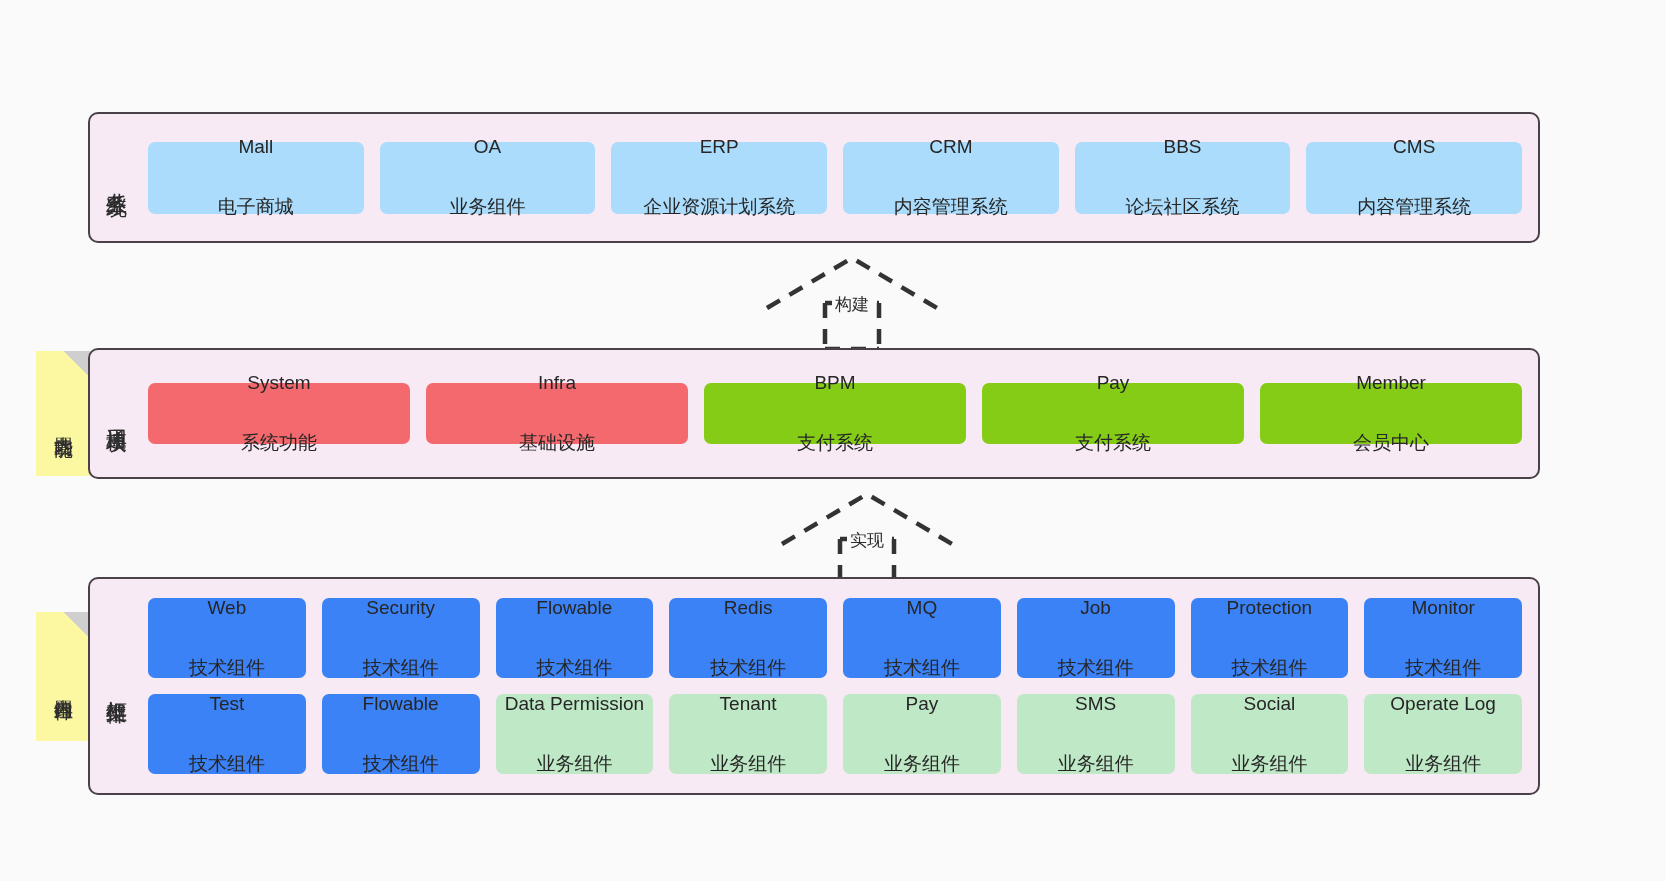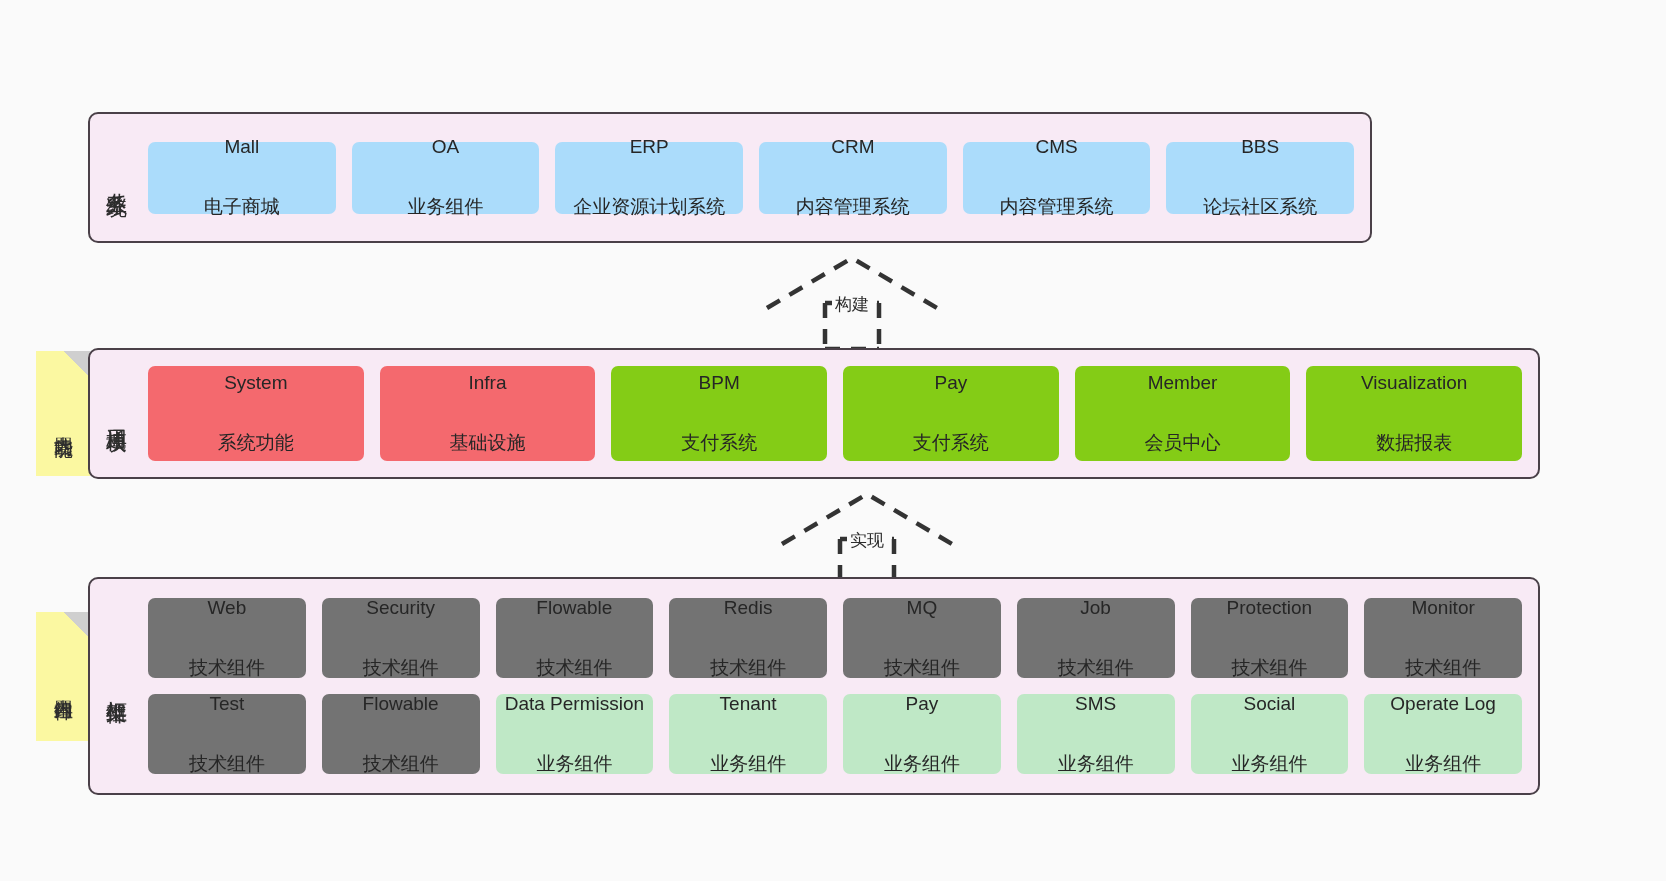--- a/index.html
+++ b/index.html
@@ -73,30 +73,30 @@
     color: #262626;
     line-height: 1.30;
     padding: 6px 4px;
   }
   .card .t1 { font-size: 19px; }
   .card .t2 { font-size: 19px; margin-top: 35px; }
 
   .c-blue       { background: #abdcfb; }
   .c-red        { background: #f4696e; }
   .c-pink       { background: #84cc16; }
-  .c-green      { background: #737373; }
+  .c-green      { background: #3b82f6; }
   .c-lightgreen { background: #bfe8c6; }
 
   
-  #layer-business { left: 88px;  top: 112px; width: 1284px; height: 131px; }
+  #layer-business { left: 88px;  top: 112px; width: 1452px; height: 131px; }
   #layer-business .card { height: 72px; }
 
   
   #layer-modules  { left: 88px;  top: 348px; width: 1452px; height: 131px; }
-  #layer-modules .card { height: 95px; }
+  #layer-modules .card { height: 61px; }
 
   
   #layer-framework { left: 88px; top: 577px; width: 1452px; height: 218px; }
   #layer-framework .card { height: 80px; }
 
   
   .sticky {
     position: absolute;
     width: 54px;
     background: #fbf8a1;
@@ -162,26 +162,26 @@
         </div>
         <div class="card c-blue">
           <span class="t1">ERP</span>
           <span class="t2">企业资源计划系统</span>
         </div>
         <div class="card c-blue">
           <span class="t1">CRM</span>
           <span class="t2">内容管理系统</span>
         </div>
         <div class="card c-blue">
+          <span class="t1">BBS</span>
+          <span class="t2">论坛社区系统</span>
+        </div>
+        <div class="card c-blue">
           <span class="t1">CMS</span>
           <span class="t2">内容管理系统</span>
-        </div>
-        <div class="card c-blue">
-          <span class="t1">BBS</span>
-          <span class="t2">论坛社区系统</span>
         </div>
       </div>
     </div>
   </div>
 
   <div class="connector" id="connector-build">
     <svg width="190" height="96" viewBox="0 0 190 96">
       <path d="M10 55 L95 5 L180 55" fill="none" stroke="#333" stroke-width="4.5" stroke-dasharray="15 11" stroke-linecap="butt"></path>
       <path d="M68 50 L68 96 M122 50 L122 96 M68 50 L122 50 M68 96 L122 96" fill="none" stroke="#333" stroke-width="4.5" stroke-dasharray="15 11"></path>
     </svg>
@@ -210,24 +210,20 @@
           <span class="t2">支付系统</span>
         </div>
         <div class="card c-pink">
           <span class="t1">Pay</span>
           <span class="t2">支付系统</span>
         </div>
         <div class="card c-pink">
           <span class="t1">Member</span>
           <span class="t2">会员中心</span>
         </div>
-        <div class="card c-pink">
-          <span class="t1">Visualization</span>
-          <span class="t2">数据报表</span>
-        </div>
       </div>
     </div>
   </div>
 
   <div class="connector" id="connector-implement">
     <svg width="190" height="96" viewBox="0 0 190 96">
       <path d="M10 55 L95 5 L180 55" fill="none" stroke="#333" stroke-width="4.5" stroke-dasharray="15 11" stroke-linecap="butt"></path>
       <path d="M68 50 L68 96 M122 50 L122 96 M68 50 L122 50 M68 96 L122 96" fill="none" stroke="#333" stroke-width="4.5" stroke-dasharray="15 11"></path>
     </svg>
     <span class="conn-label">实现</span>

